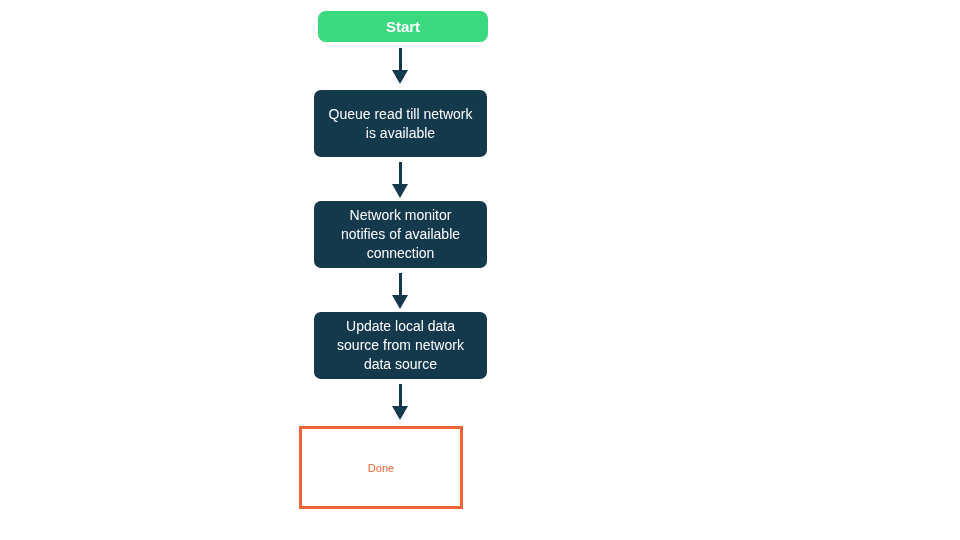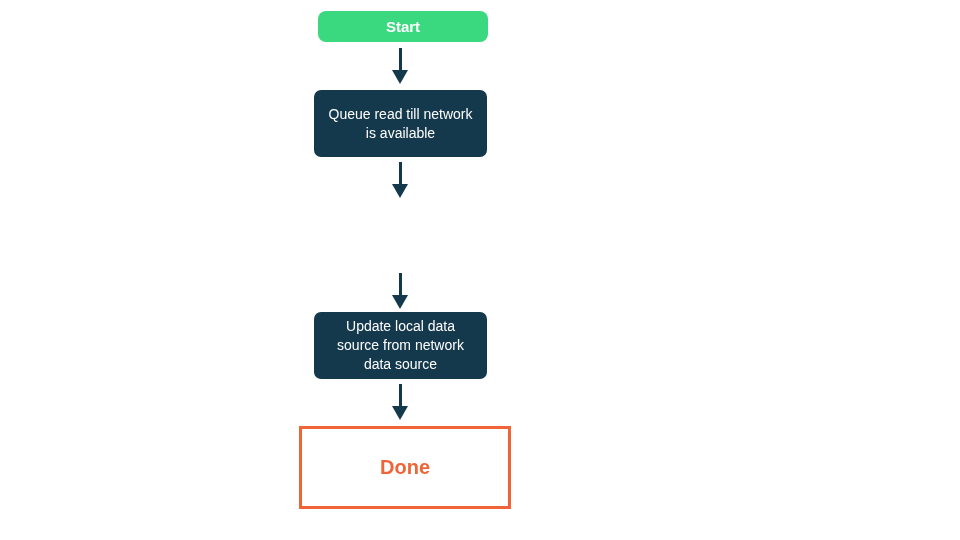--- a/index.html
+++ b/index.html
@@ -47,26 +47,26 @@
     font-size: 14px;
     font-weight: 500;
     line-height: 19px;
     padding: 4px 13px;
   }
   .node-queue   { top: 90px; justify-content: center; }
   .node-monitor { top: 201px; }
   .node-update  { top: 312px; }
   .node-done {
     left: 299px; top: 426px;
-    width: 212px; height: 83px;
+    width: 164px; height: 83px;
     background: var(--white);
     border: 3px solid var(--orange);
     color: var(--orange);
-    font-size: 20px;
-    font-weight: 700;
+    font-size: 11px;
+    font-weight: 400;
   }
   .connector {
     position: absolute;
     left: 392px;
     width: 16px;
     height: 36px;
     display: flex;
     flex-direction: column;
     align-items: center;
   }
@@ -102,20 +102,23 @@
 
   <div class="node node-process node-queue">
     <span>Queue read till network is available</span>
   </div>
 
   <div class="connector conn-2">
     <div class="stem"></div>
     <div class="head"></div>
   </div>
 
+  <div class="node node-process node-monitor">
+    <span>Network monitor notifies of available connection</span>
+  </div>
 
   <div class="connector conn-3">
     <div class="stem"></div>
     <div class="head"></div>
   </div>
 
   <div class="node node-process node-update">
     <span>Update local data source from network data source</span>
   </div>
 

